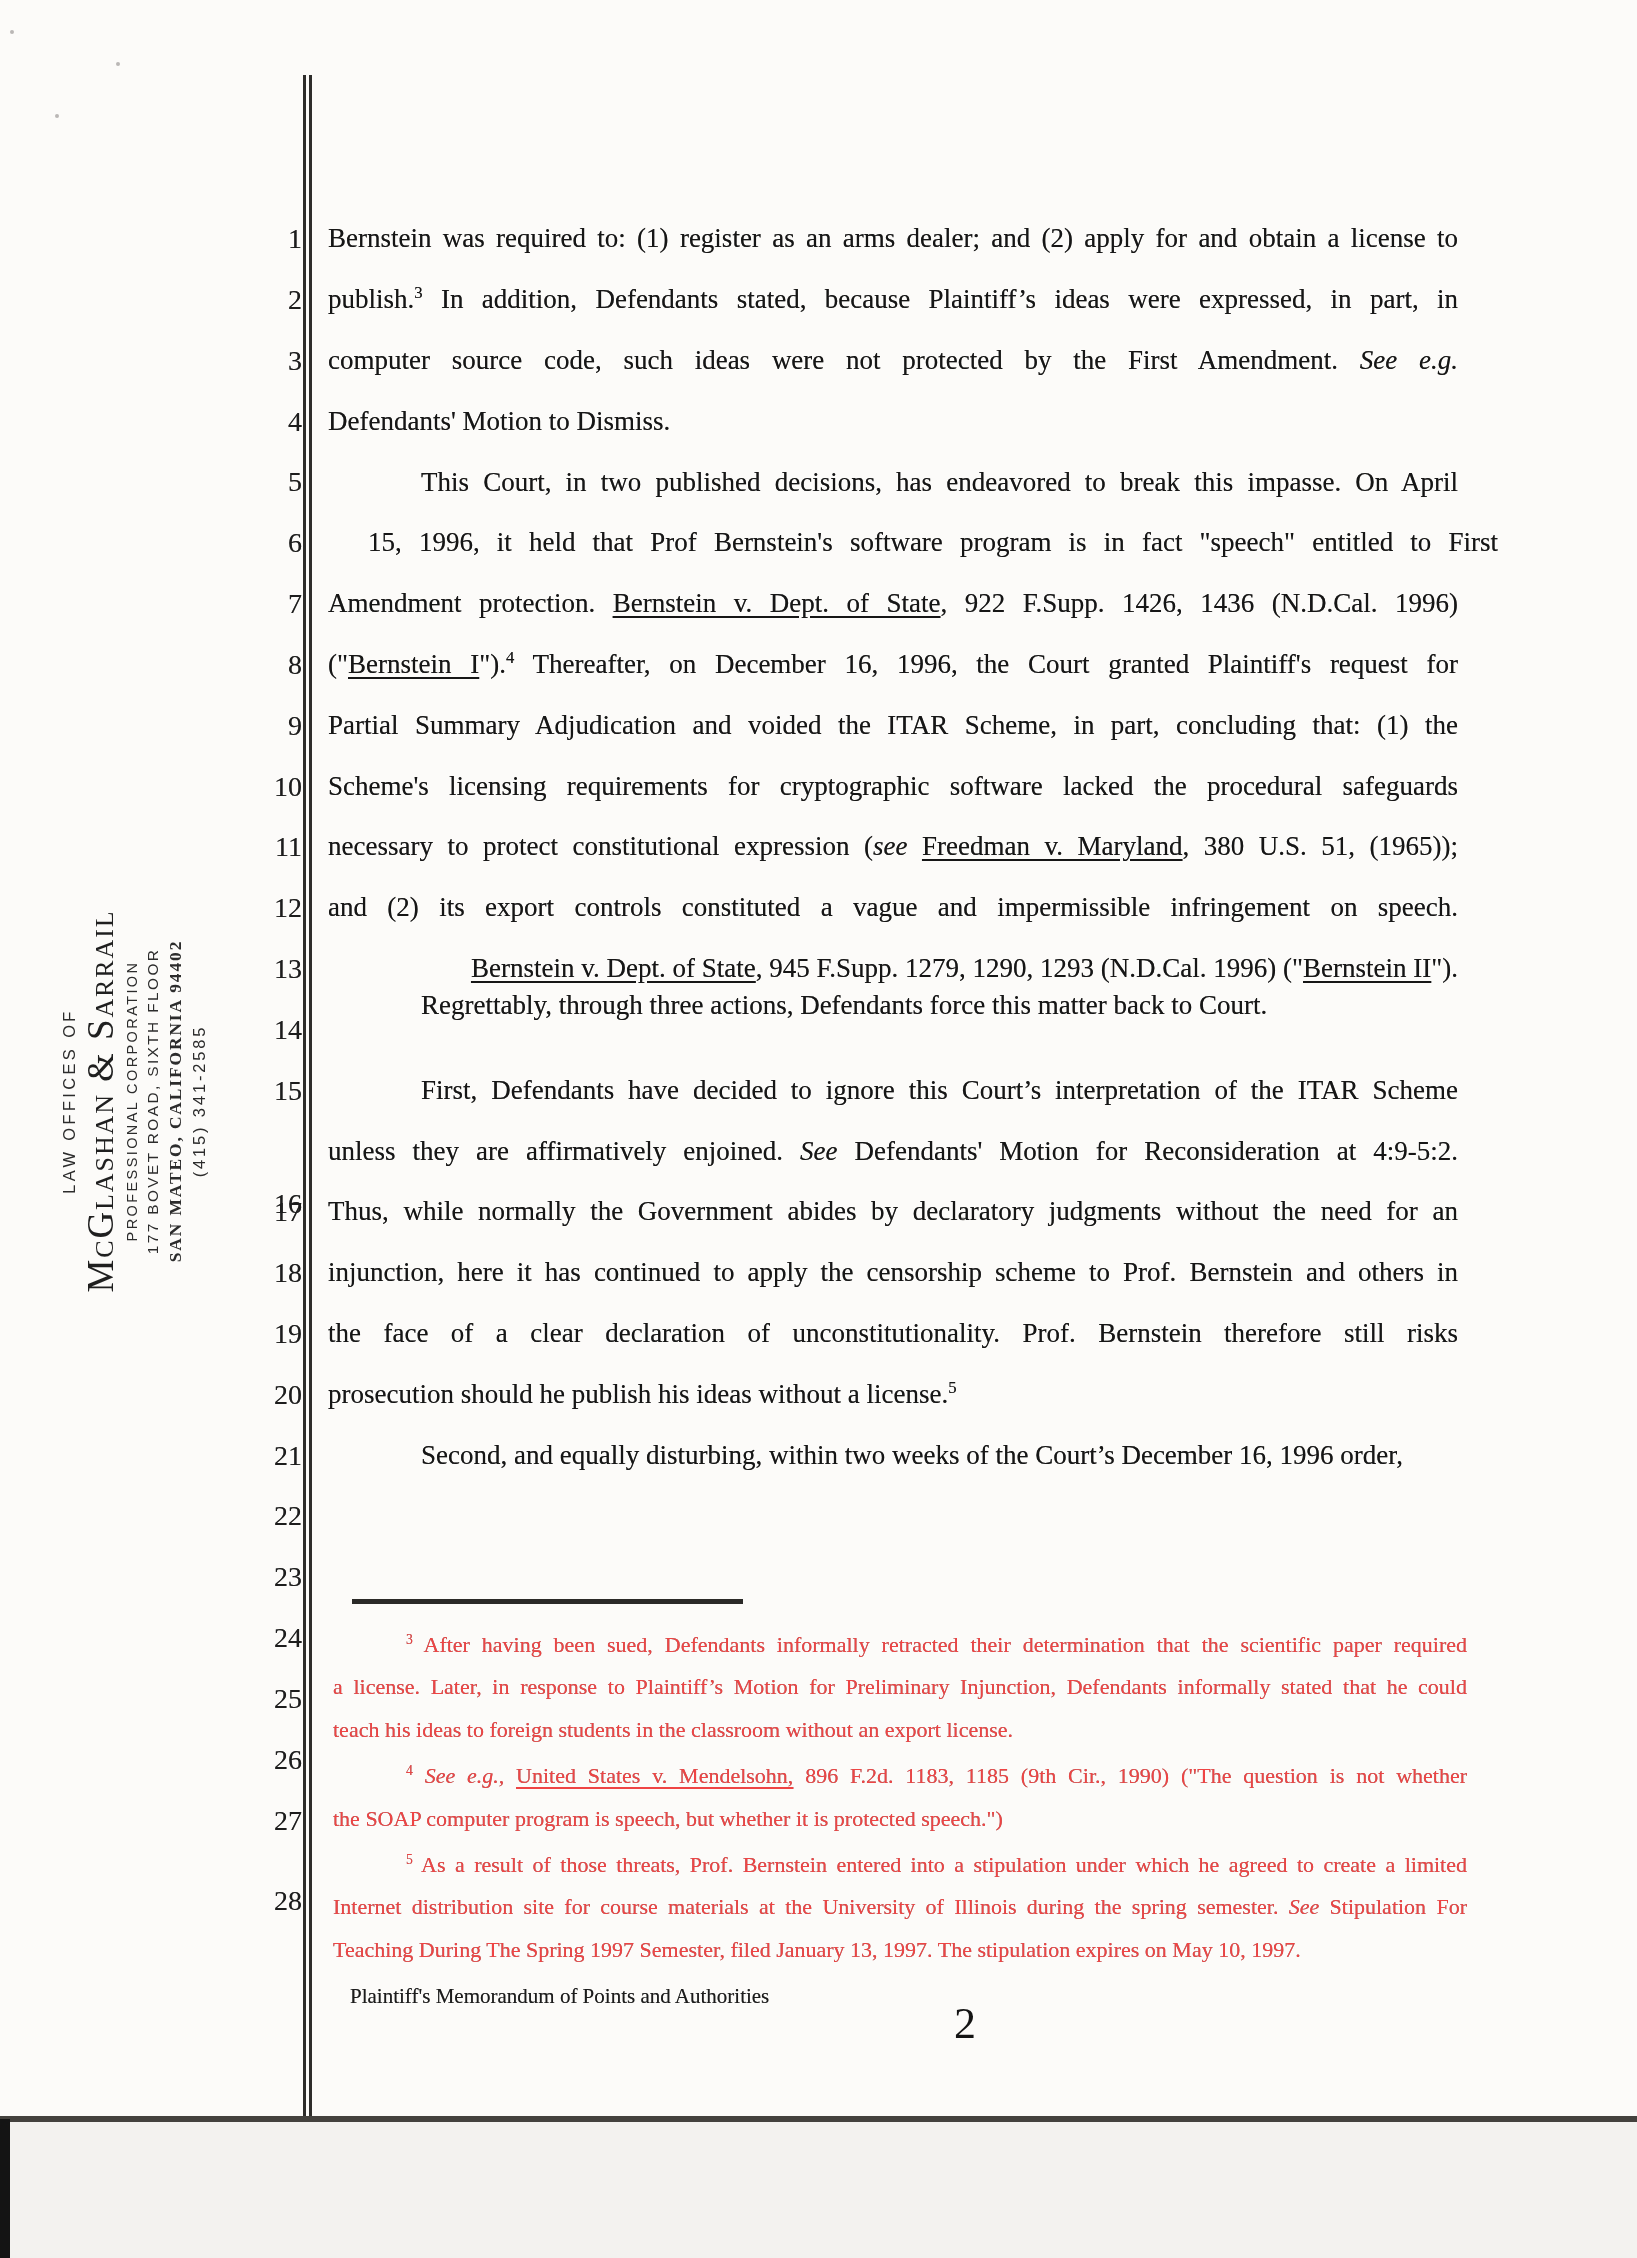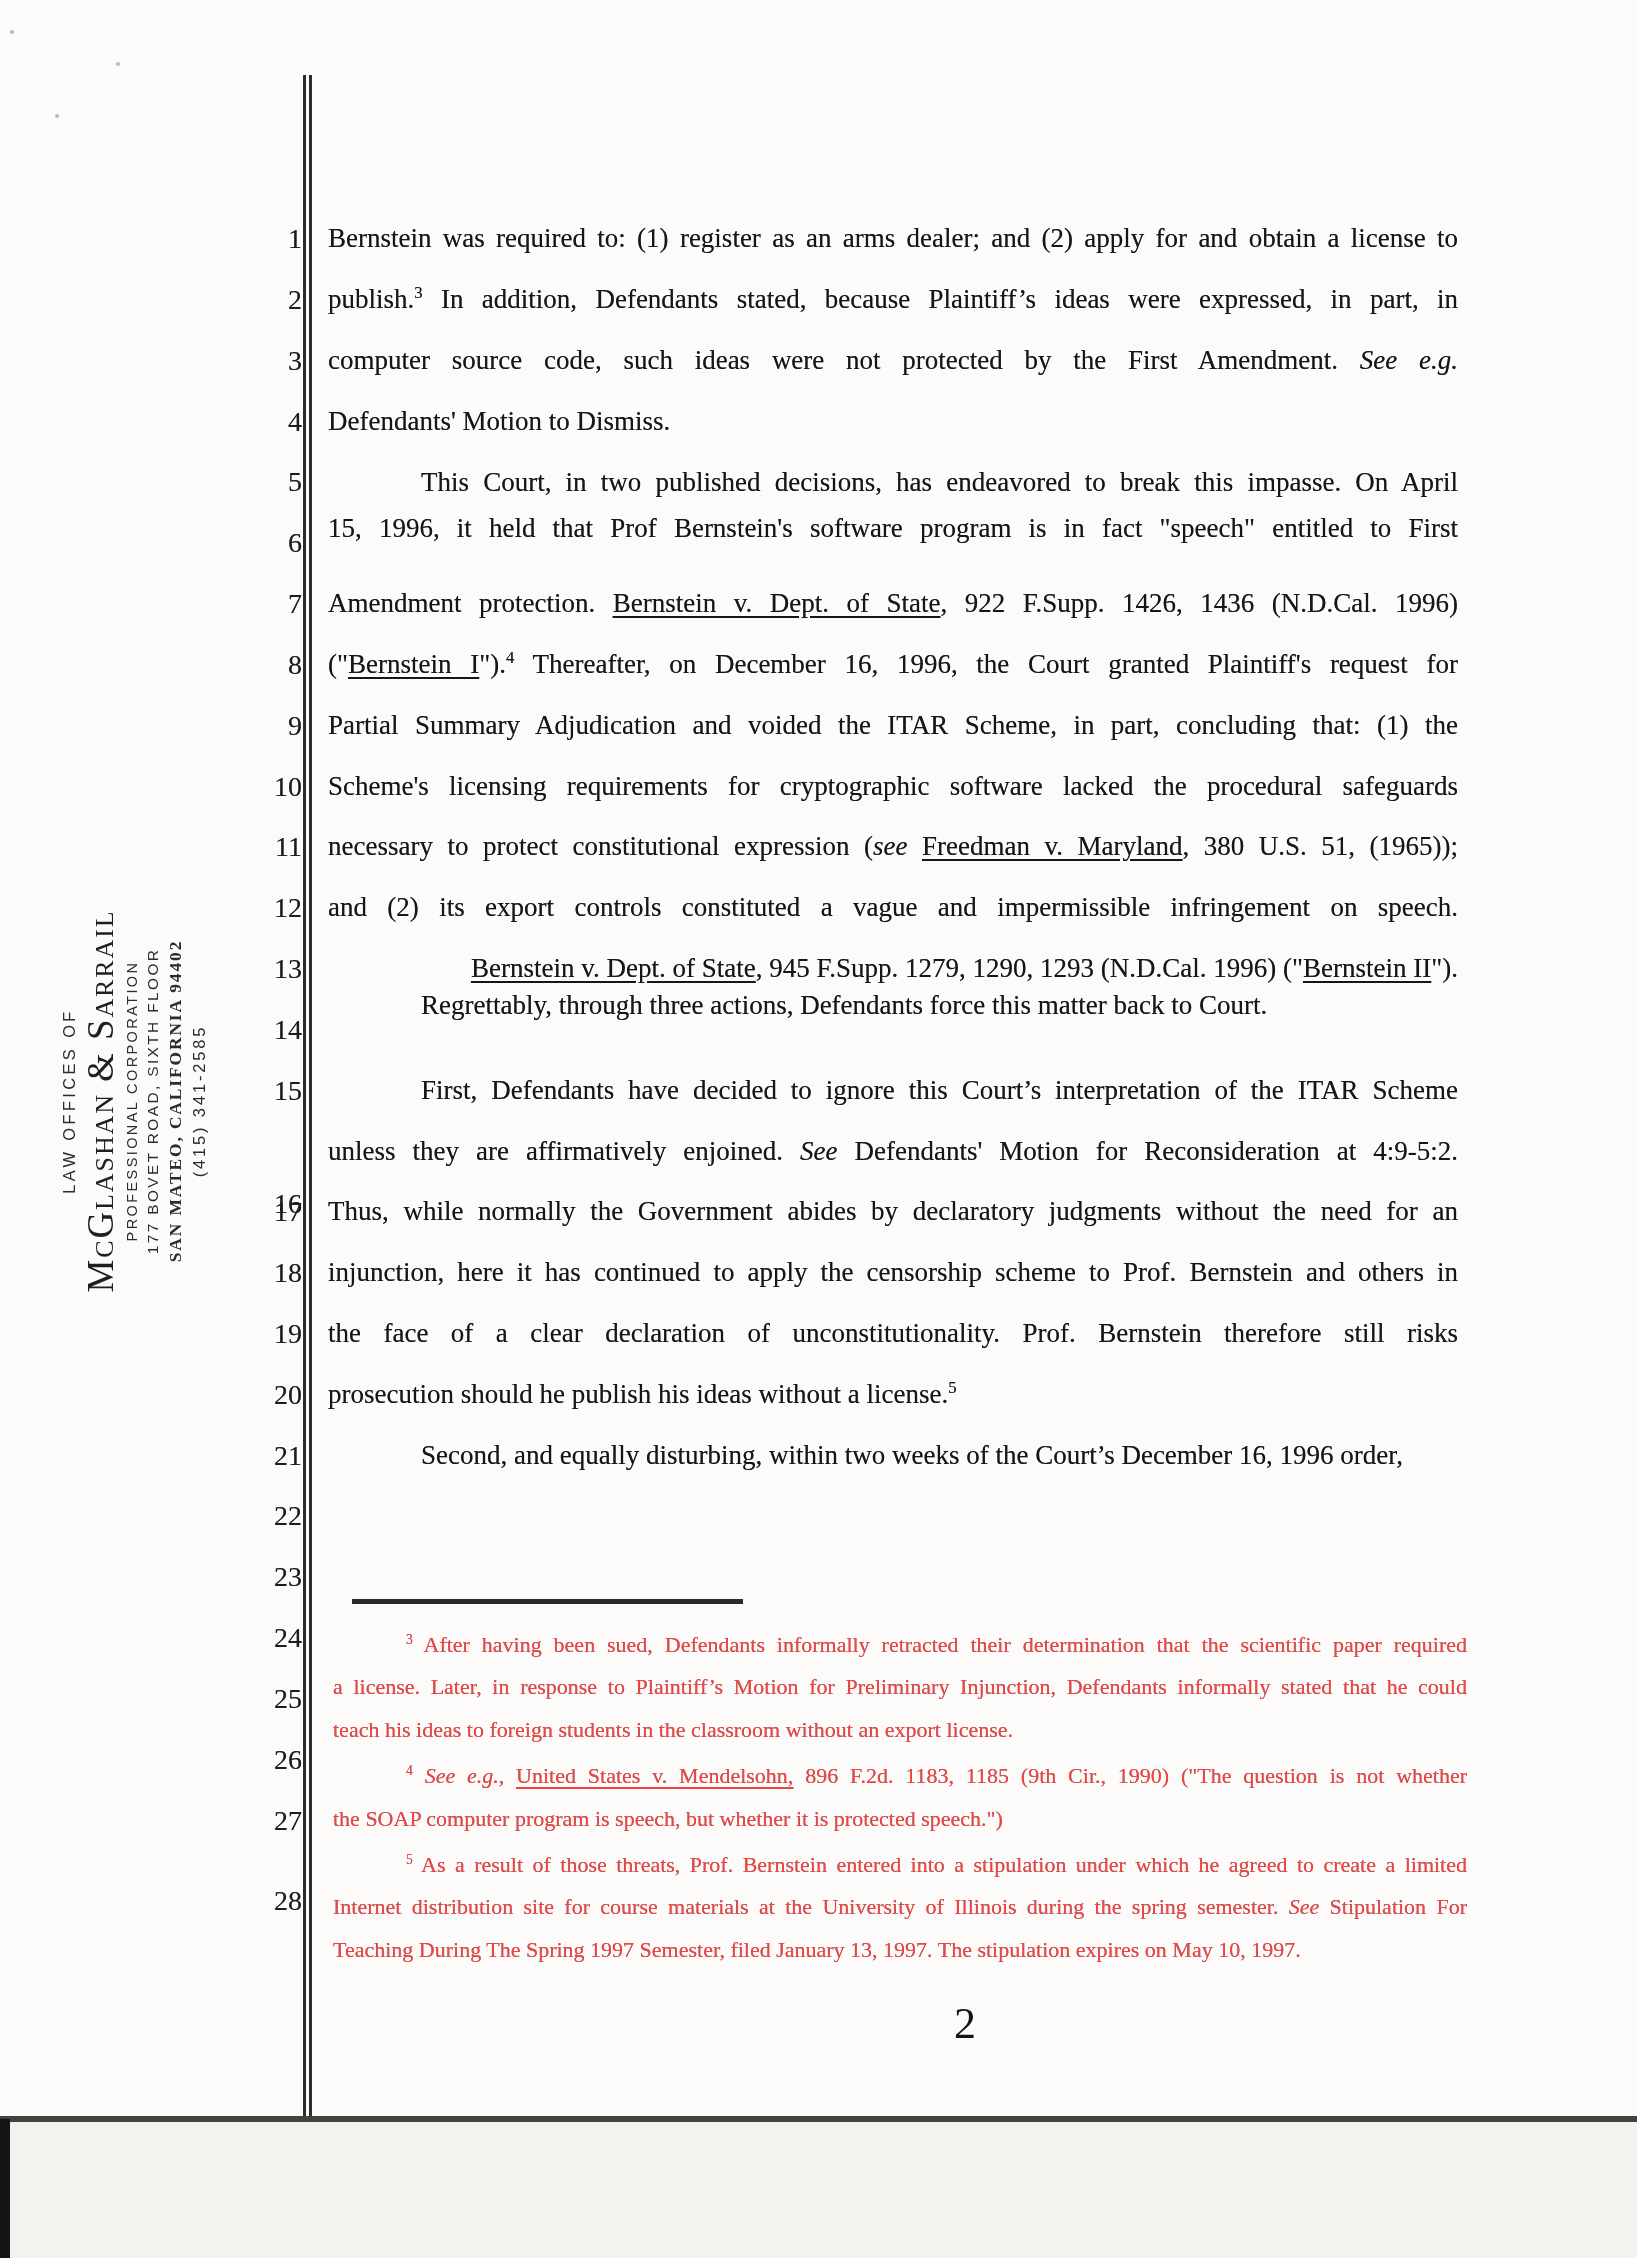--- a/index.html
+++ b/index.html
@@ -123,21 +123,21 @@
       <div class="lnum" style="top: 1803px;">27</div>
       <div class="lnum" style="top: 1863px; margin-top: 20px;">28</div>
     </div>
 
   <div id="body-text">
       <div class="tline justify" style="top: 218px;"><span>Bernstein was required to: (1) register as an arms dealer; and (2) apply for and obtain a license to</span></div>
       <div class="tline justify" style="top: 279px;"><span>publish.</span><span class="s">3</span><span>  In addition, Defendants stated, because Plaintiff’s ideas were expressed, in part, in</span></div>
       <div class="tline justify" style="top: 340px;"><span>computer source code, such ideas were not protected by the First Amendment.  </span><span class="i">See e.g.</span></div>
       <div class="tline wrap" style="top: 401px;"><span>Defendants'  Motion to Dismiss.</span></div>
       <div class="tline justify indent" style="top: 462px;"><span>This Court, in two published decisions, has endeavored to break this impasse.  On April</span></div>
-      <div class="tline justify" style="top: 508px;"><span>15, 1996, it held that Prof Bernstein's software program is in fact "speech" entitled to First</span></div>
+      <div class="tline justify" style="top: 522px; margin-left: 40px;"><span>15, 1996, it held that Prof Bernstein's software program is in fact "speech" entitled to First</span></div>
       <div class="tline justify" style="top: 583px;"><span>Amendment protection.  </span><span class="u">Bernstein v. Dept. of State</span><span>, 922 F.Supp. 1426, 1436 (N.D.Cal. 1996)</span></div>
       <div class="tline justify" style="top: 644px;"><span>("</span><span class="u">Bernstein I</span><span>").</span><span class="s">4</span><span>  Thereafter, on December 16, 1996, the Court granted Plaintiff's request for</span></div>
       <div class="tline justify" style="top: 705px;"><span>Partial Summary Adjudication and voided the ITAR Scheme, in part, concluding that: (1) the</span></div>
       <div class="tline justify" style="top: 766px;"><span>Scheme's licensing requirements for cryptographic software lacked the procedural safeguards</span></div>
       <div class="tline justify" style="top: 826px;"><span>necessary to protect constitutional expression (</span><span class="i">see</span><span> </span><span class="u">Freedman v. Maryland</span><span>, 380 U.S. 51, (1965));</span></div>
       <div class="tline justify" style="top: 887px;"><span>and (2) its export controls constituted a vague and impermissible infringement on speech.</span></div>
       <div class="tline wrap" style="top: 948px; text-align: right;"><span class="u">Bernstein v. Dept. of State</span><span>, 945 F.Supp. 1279, 1290, 1293  (N.D.Cal. 1996) ("</span><span class="u">Bernstein II</span><span>").</span></div>
       <div class="tline wrap indent" style="top: 985px;"><span>Regrettably, through three actions, Defendants force this matter back to Court.</span></div>
       <div class="tline justify indent" style="top: 1070px;"><span>First, Defendants have decided to ignore this Court’s interpretation of the ITAR Scheme</span></div>
       <div class="tline justify" style="top: 1131px;"><span>unless they are affirmatively enjoined.  </span><span class="i">See</span><span> Defendants' Motion for Reconsideration at 4:9-5:2.</span></div>
@@ -153,20 +153,21 @@
       <div class="fnline justify indent" style="top: 1628px;"><span class="s">3</span><span> After having been sued, Defendants informally retracted their determination that the scientific paper required</span></div>
       <div class="fnline justify" style="top: 1670px;"><span>a license.  Later, in response to Plaintiff’s Motion for Preliminary Injunction, Defendants informally stated that he could</span></div>
       <div class="fnline" style="top: 1713px;"><span>teach  his ideas to foreign students in the classroom without an export license.</span></div>
       <div class="fnline justify indent" style="top: 1759px;"><span class="s">4</span><span> </span><span class="i">See e.g.,</span><span> </span><span class="u">United States v. Mendelsohn,</span><span> 896 F.2d. 1183, 1185 (9th Cir., 1990) ("The question is not whether</span></div>
       <div class="fnline" style="top: 1802px;"><span>the SOAP computer program is speech, but whether it is protected speech.")</span></div>
       <div class="fnline justify indent" style="top: 1848px;"><span class="s">5</span><span> As a result of those threats, Prof. Bernstein entered into a stipulation under which he agreed to create a limited</span></div>
       <div class="fnline justify" style="top: 1890px;"><span>Internet distribution  site for  course materials at the University of Illinois  during the spring semester.  </span><span class="i">See</span><span> Stipulation For</span></div>
       <div class="fnline" style="top: 1933px;"><span>Teaching During The Spring 1997 Semester, filed January 13, 1997.   The stipulation expires on May 10, 1997.</span></div>
     </div>
 
+  <div class="footline" id="footer-line1">Plaintiff's Memorandum of Points and Authorities</div>
   <div id="page-number">2</div>
 
   <div id="page-edge"></div>
   <div id="below-edge"></div>
   <div id="left-strip"></div>
   <div class="speck" style="left:9.7px;top:30px"></div>
   <div class="speck" style="left:116px;top:62px"></div>
   <div class="speck" style="left:55px;top:114px"></div>
   <div class="speck" style="left:961px;top:1217px;opacity:.35"></div>
 

